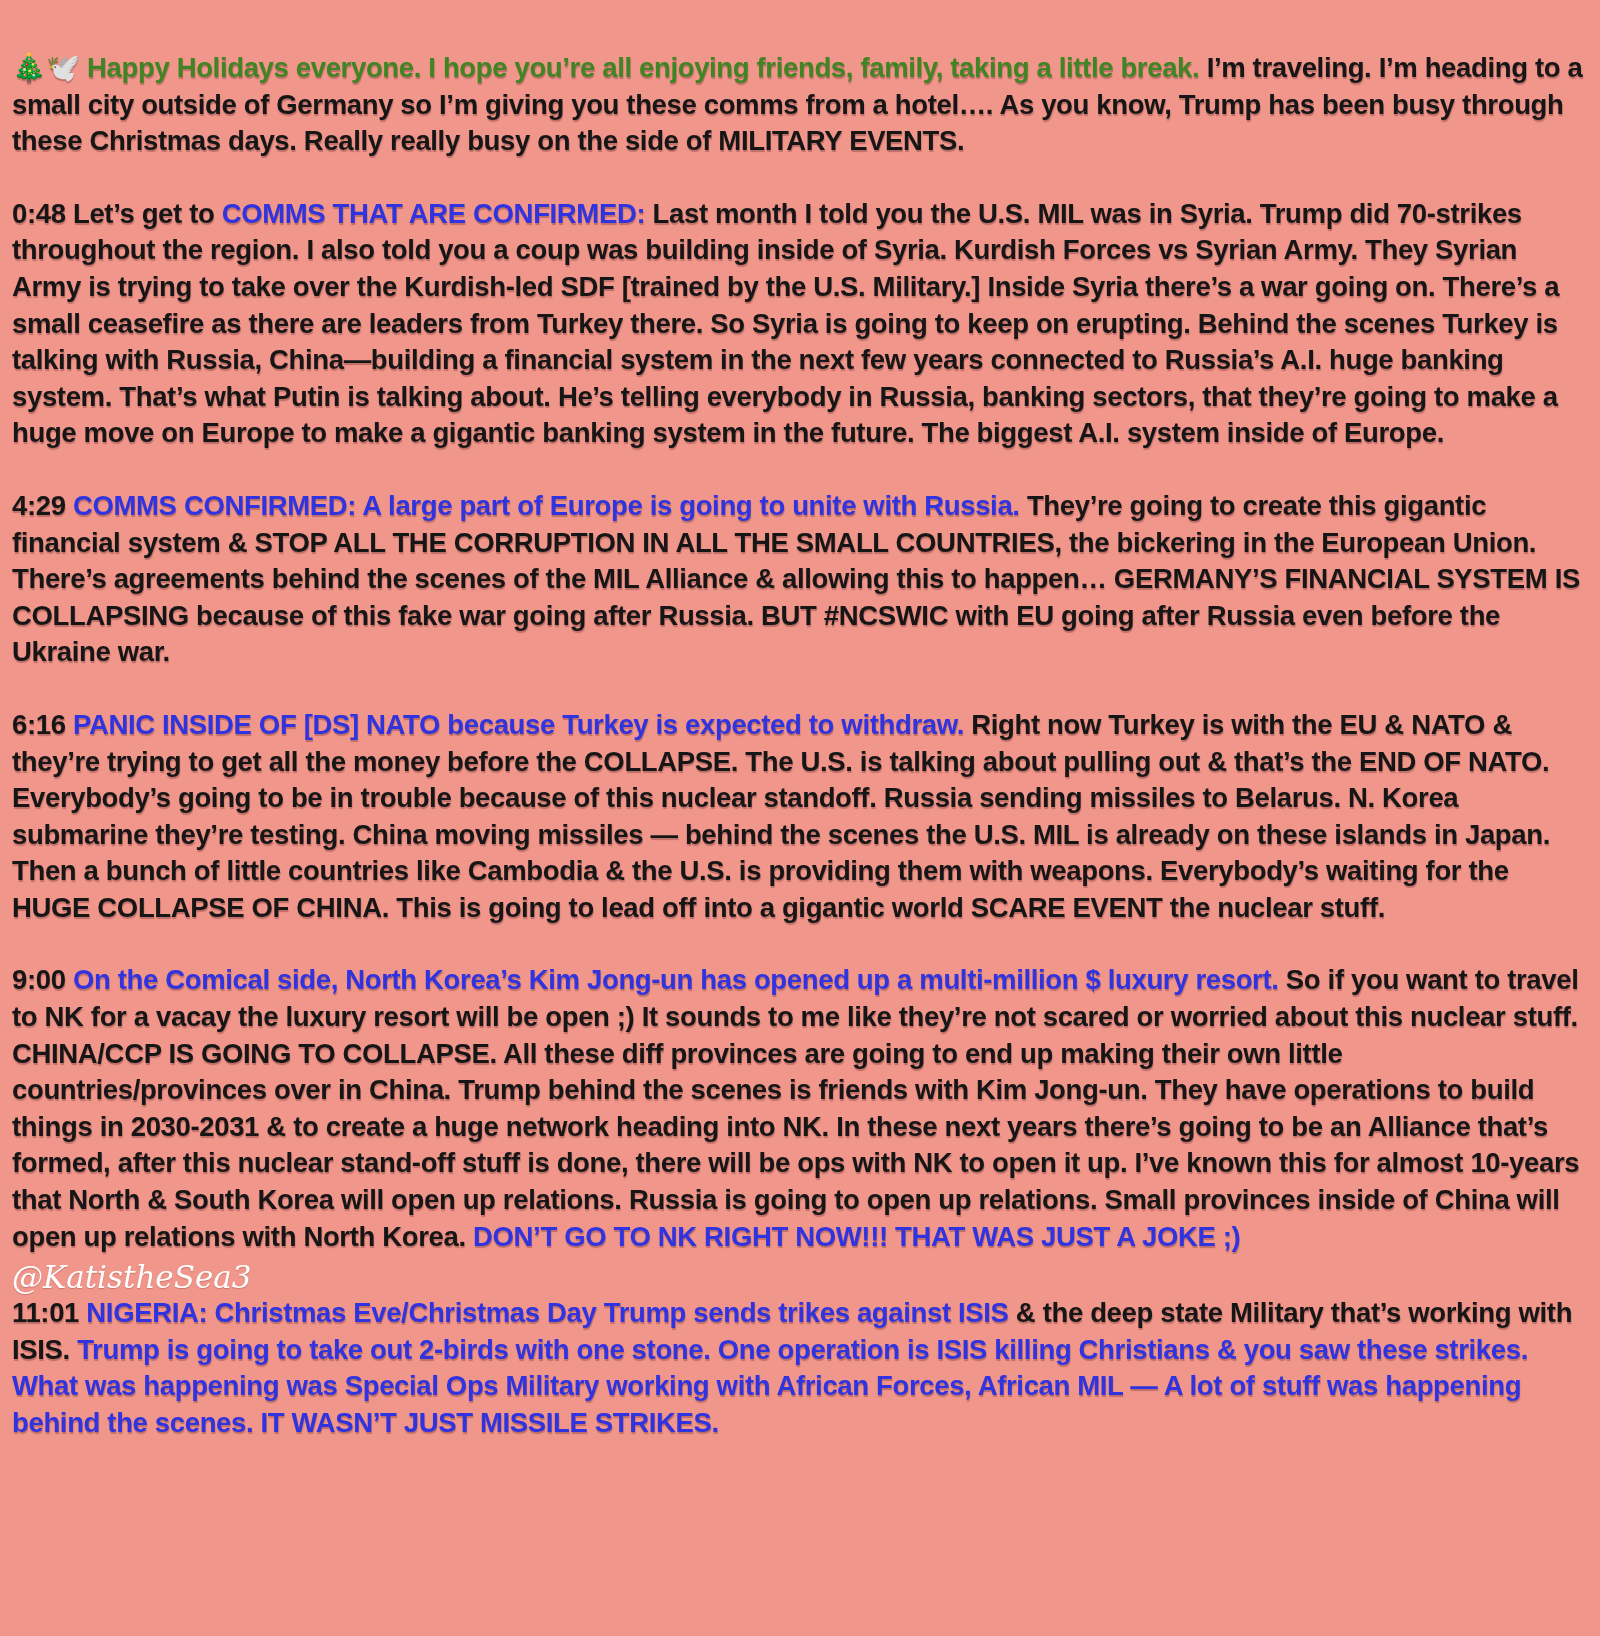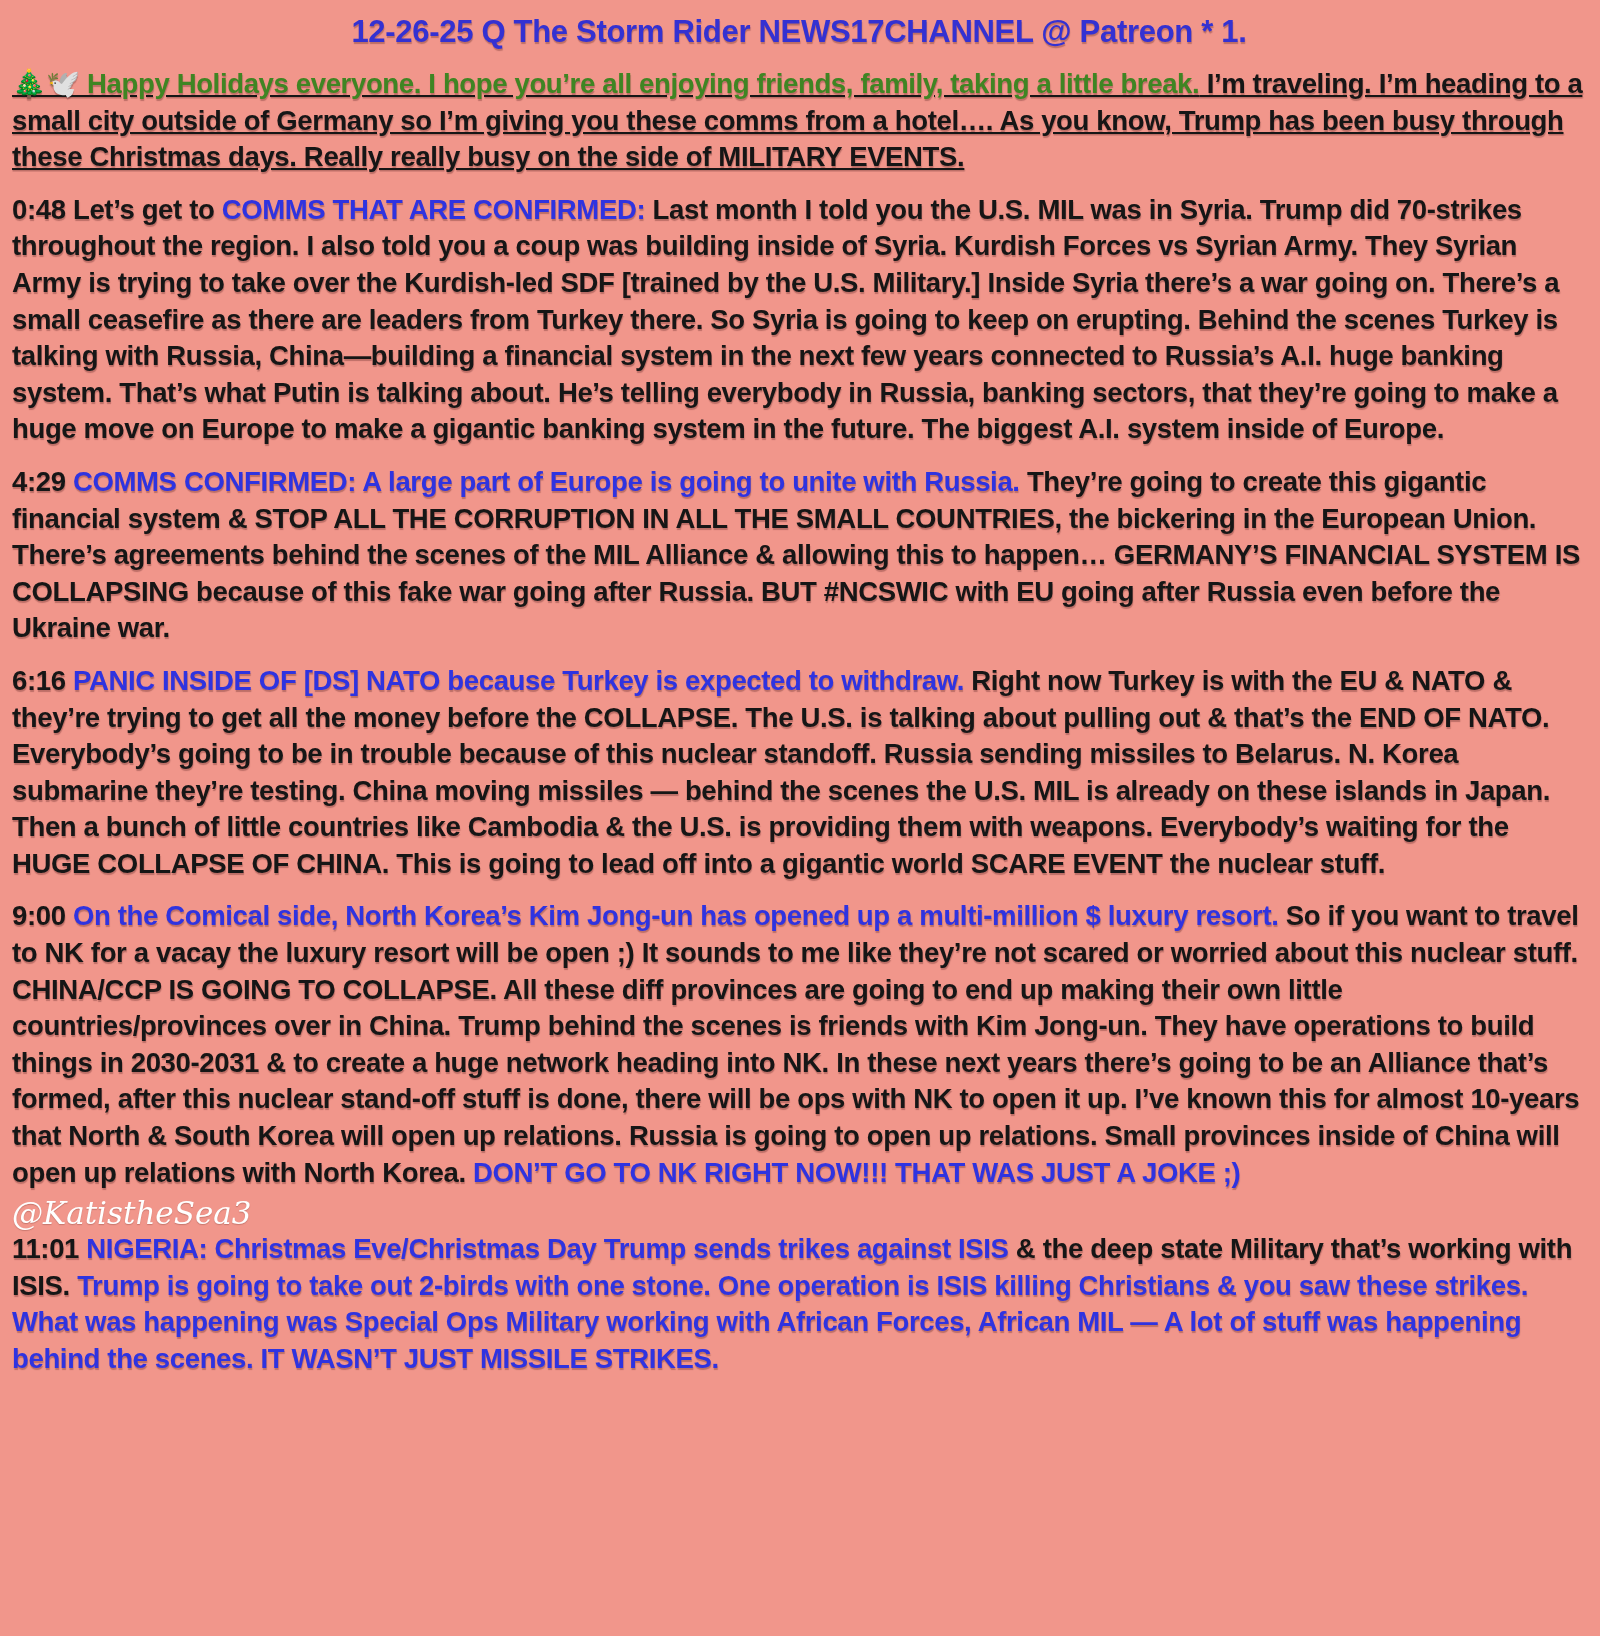--- a/index.html
+++ b/index.html
@@ -30,45 +30,44 @@
     color:var(--title-blue);
     font-size:31px;
     letter-spacing:-0.3px;
     margin-bottom:8px;
     text-shadow:0.5px 1.5px 1px rgba(70,20,20,0.30);
   }
   .para{
     font-size:27.5px;
     line-height:36.6px;
     letter-spacing:-0.35px;
-    margin-top:16px;
+    margin-top:36px;
     text-shadow:0.5px 1.5px 1px rgba(70,20,20,0.30);
   }
-  .para.first{text-decoration:underline;}
+  .para.first{}
   .c-black{color:var(--ink);}
   .c-blue{color:var(--blue);}
   .c-green{color:var(--green);}
   .watermark{
     padding-right:150px;
     margin-top:4px;
     margin-bottom:-14px;
     font-family:"DejaVu Serif", serif;
     font-style:italic;
     font-weight:normal;
     font-size:31px;
     color:var(--white);
     text-shadow:0 1px 1px rgba(120,60,55,0.35);
   }
 </style>
 </head>
 <body>
 
 <div class="doc">
 
-  <h1 class="title">12-26-25 Q The Storm Rider NEWS17CHANNEL @ Patreon * 1.</h1>
 
   <p class="para first"><span class="c-green">🎄🕊️ Happy Holidays everyone. I hope you’re all enjoying friends, family, taking a little break.</span><span class="c-black"> I’m traveling. I’m heading to a small city outside of Germany so I’m giving you these comms from a hotel…. As you know, Trump has been busy through these Christmas days. Really really busy on the side of MILITARY EVENTS.</span></p>
 
   <p class="para"><span class="c-black">0:48 Let’s get to </span><span class="c-blue">COMMS THAT ARE CONFIRMED:</span><span class="c-black"> Last month I told you the U.S. MIL was in Syria. Trump did 70-strikes throughout the region. I also told you a coup was building inside of Syria. Kurdish Forces vs Syrian Army. They Syrian Army is trying to take over the Kurdish-led SDF [trained by the U.S. Military.] Inside Syria there’s a war going on. There’s a small ceasefire as there are leaders from Turkey there. So Syria is going to keep on erupting. Behind the scenes Turkey is talking with Russia, China—building a financial system in the next few years connected to Russia’s A.I. huge banking system. That’s what Putin is talking about. He’s telling everybody in Russia, banking sectors, that they’re going to make a huge move on Europe to make a gigantic banking system in the future. The biggest A.I. system inside of Europe.</span></p>
 
   <p class="para"><span class="c-black">4:29 </span><span class="c-blue">COMMS CONFIRMED: A large part of Europe is going to unite with Russia.</span><span class="c-black"> They’re going to create this gigantic financial system &amp; STOP ALL THE CORRUPTION IN ALL THE SMALL COUNTRIES, the bickering in the European Union. There’s agreements behind the scenes of the MIL Alliance &amp; allowing this to happen… GERMANY’S FINANCIAL SYSTEM IS COLLAPSING because of this fake war going after Russia. BUT #NCSWIC with EU going after Russia even before the Ukraine war.</span></p>
 
   <p class="para"><span class="c-black">6:16 </span><span class="c-blue">PANIC INSIDE OF [DS] NATO because Turkey is expected to withdraw.</span><span class="c-black"> Right now Turkey is with the EU &amp; NATO &amp; they’re trying to get all the money before the COLLAPSE. The U.S. is talking about pulling out &amp; that’s the END OF NATO. Everybody’s going to be in trouble because of this nuclear standoff. Russia sending missiles to Belarus. N. Korea submarine they’re testing. China moving missiles — behind the scenes the U.S. MIL is already on these islands in Japan. Then a bunch of little countries like Cambodia &amp; the U.S. is providing them with weapons. Everybody’s waiting for the HUGE COLLAPSE OF CHINA. This is going to lead off into a gigantic world SCARE EVENT the nuclear stuff.</span></p>
 
   <p class="para"><span class="c-black">9:00 </span><span class="c-blue">On the Comical side, North Korea’s Kim Jong-un has opened up a multi-million $ luxury resort.</span><span class="c-black"> So if you want to travel to NK for a vacay the luxury resort will be open ;) It sounds to me like they’re not scared or worried about this nuclear stuff. CHINA/CCP IS GOING TO COLLAPSE. All these diff provinces are going to end up making their own little countries/provinces over in China. Trump behind the scenes is friends with Kim Jong-un. They have operations to build things in 2030-2031 &amp; to create a huge network heading into NK. In these next years there’s going to be an Alliance that’s formed, after this nuclear stand-off stuff is done, there will be ops with NK to open it up. I’ve known this for almost 10-years that North &amp; South Korea will open up relations. Russia is going to open up relations. Small provinces inside of China will open up relations with North Korea.</span><span class="c-blue"> DON’T GO TO NK RIGHT NOW!!! THAT WAS JUST A JOKE ;)</span></p>

